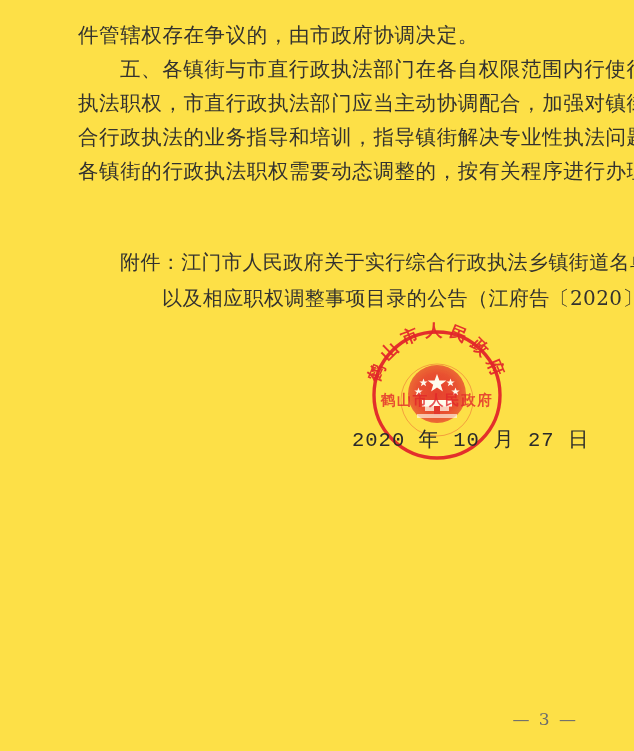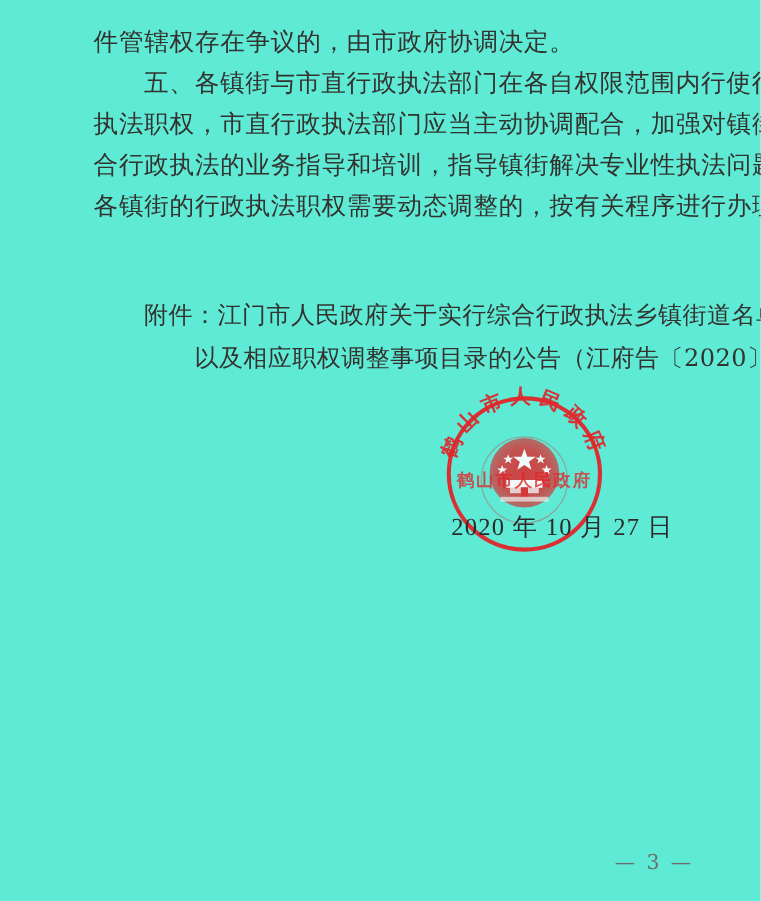--- a/index.html
+++ b/index.html
@@ -12,21 +12,21 @@
     height: 751px;
     position: relative;
     overflow: hidden;
     font-family: "DejaVu Serif", "Liberation Serif", serif;
     color: #2a2a2a;
   }
 
   #page {
     position: absolute;
     inset: 0;
-    background: #5eead4;
+    background: #fde047;
   }
 
   
   .doc-body {
     position: absolute;
     left: 78px;
     top: 18px;
     width: 482px;
   }
 
@@ -68,23 +68,22 @@
 
   
   .date-line {
     position: absolute;
     left: 352px;
     top: 425px;
     font-size: 20.5px;
     letter-spacing: 1px;
     color: #2b2b2b;
     white-space: pre;
-    font-family: Liberation Serif, serif;
+    font-family: Liberation Mono, monospace;
     z-index: 5;
-    margin-left: 24px;
   }
 
   
   .page-number {
     position: absolute;
     right: 56px;
     bottom: 22px;
     font-size: 17px;
     color: #6d6d6d;
     letter-spacing: 2px;

